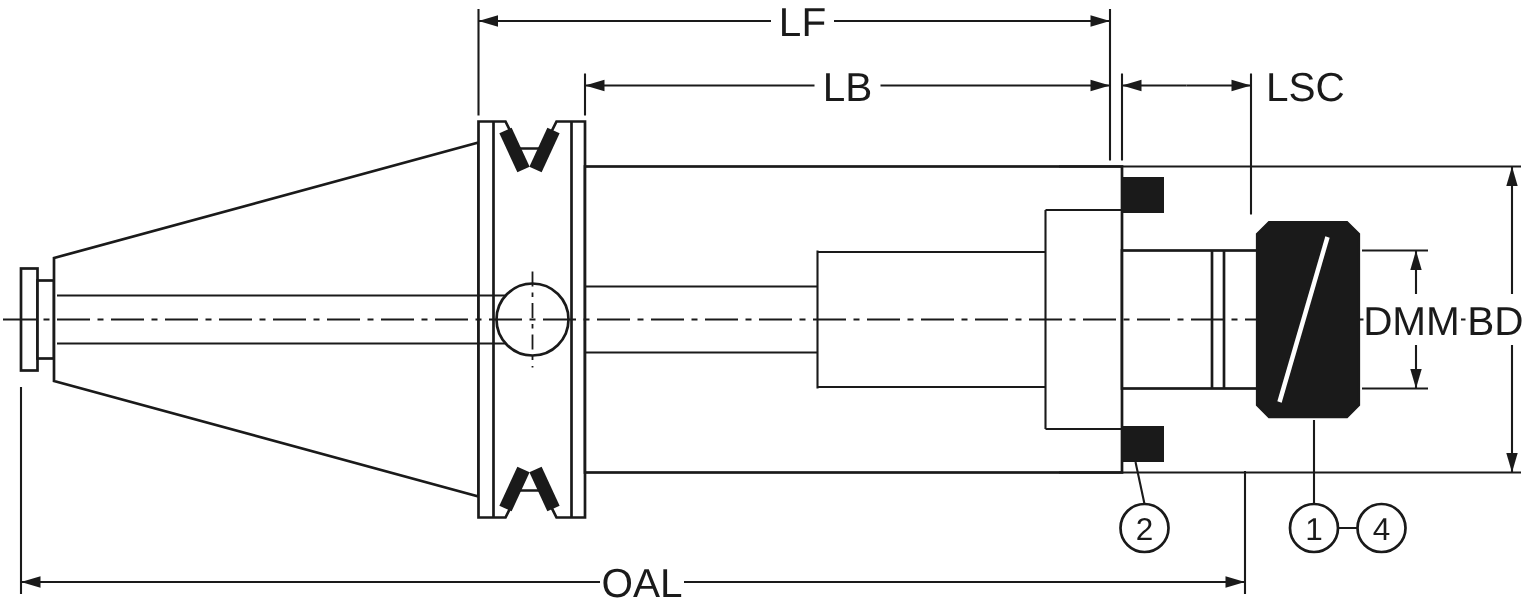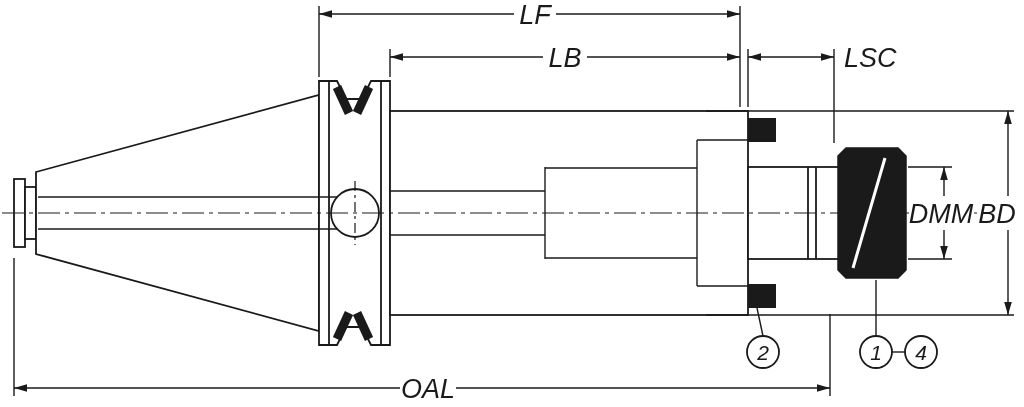--- a/index.html
+++ b/index.html
@@ -1,16 +1,16 @@
 <!DOCTYPE html>
 <html><head>
 <meta charset="utf-8">
 <style>
   html,body{margin:0;padding:0;background:#ffffff;}
-  .canvas{position:relative;width:1024px;height:407px;background:#ffffff;overflow:hidden;font-style:italic;}
+  .canvas{position:relative;width:1024px;height:407px;background:#ffffff;overflow:hidden;}
   svg{display:block;}
   svg text{font-family:"Liberation Sans", sans-serif;fill:#1a1a1a;}
   .dimtext{font-size:27px;}
   .callouttext{font-size:21px;}
 </style>
 </head>
 <body>
 
 <div class="canvas">
 <svg width="1024" height="407" viewBox="0 0 1024 407" xmlns="http://www.w3.org/2000/svg">

